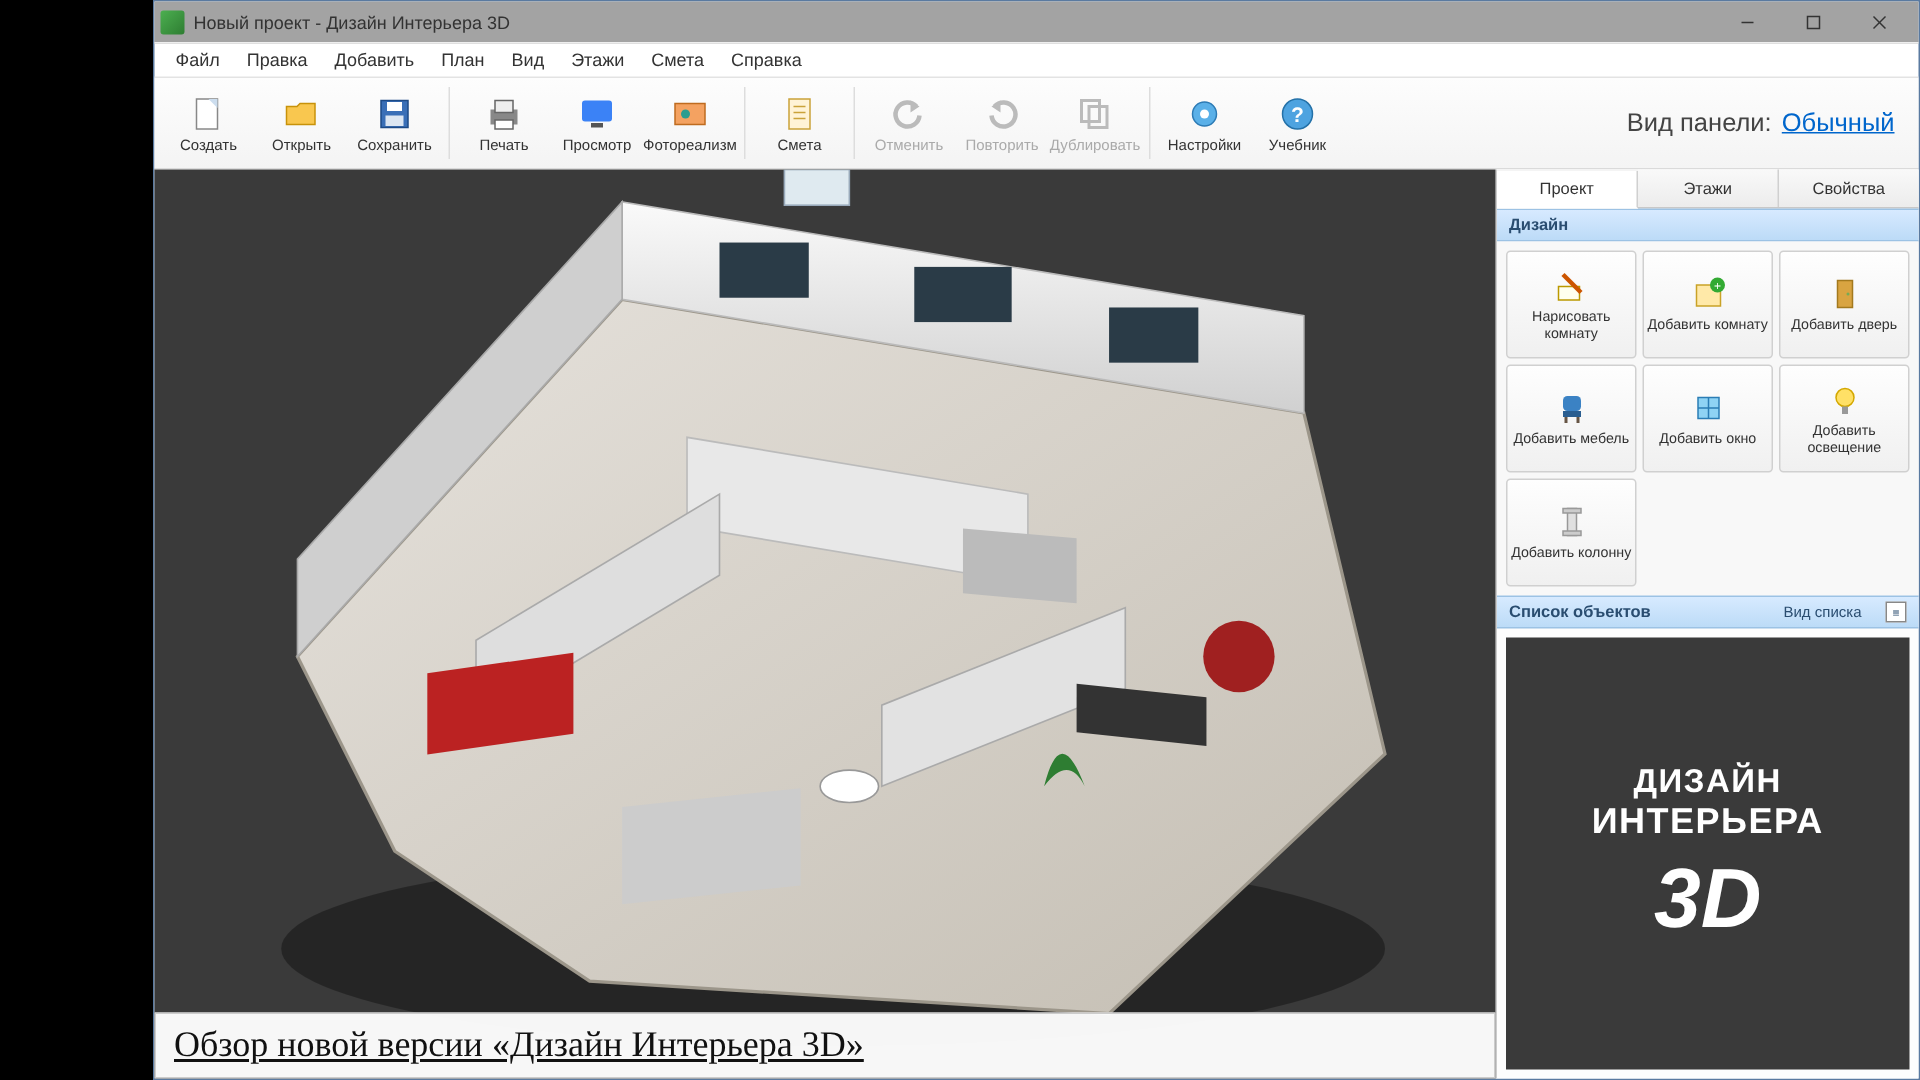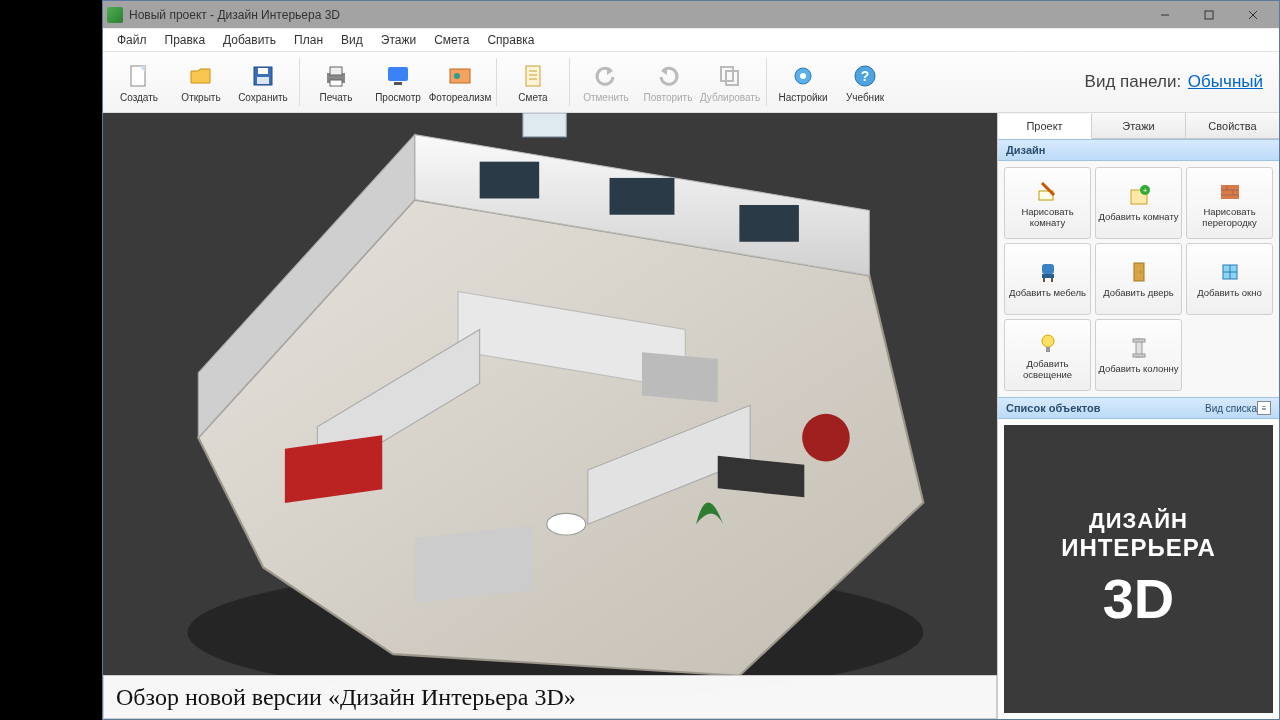--- a/index.html
+++ b/index.html
@@ -107,20 +107,21 @@
   position: absolute;
   left: 0; right: 0; bottom: 0;
   height: 44px;
   background: rgba(255,255,255,0.96);
   border: 1px solid #ccc;
   display: flex; align-items: center;
   padding: 0 12px;
   font-size: 24px;
   color: #111;
   font-family: Georgia, serif;
+  text-decoration: underline;
 }
 
 .right-panel {
   width: 282px;
   background: #fdfdfd;
   border-left: 1px solid #ccc;
   display: flex;
   flex-direction: column;
 }
 .rtabs {
@@ -168,39 +169,39 @@
   align-items: center; justify-content: center;
   gap: 3px;
   font-size: 9.5px;
   color: #333;
   text-align: center;
   line-height: 1.1;
   padding: 2px;
 }
 .design-ic { width: 26px; height: 26px; display:flex;align-items:center;justify-content:center; }
 
-.list-options { font-weight: normal; font-size: 10px; color:#2a4d70; display:flex; align-items:center; gap:0;}
+.list-options { font-weight: normal; font-size: 10px; color:#2a4d70; display:flex; align-items:center; gap:16px;}
 .list-icon { width:14px; height:14px; border:1px solid #888; background:#fff; display:inline-flex; align-items:center; justify-content:center; font-size:8px;}
 
 .promo {
   flex: 1;
   background: #3a3a3a;
   margin: 6px;
   display: flex;
   flex-direction: column;
   align-items: center;
   justify-content: center;
   color: #fff;
   font-weight: bold;
   text-align: center;
   padding: 10px;
 }
 .promo .line1 { font-size: 22px; letter-spacing:1px; }
 .promo .line2 { font-size: 24px; letter-spacing:1px; }
-.promo .line3 { font-size: 56px; font-weight: 900; margin-top:4px; }
+.promo .line3 { font-size: 56px; font-weight: 900; margin-top:4px;font-style:italic; }
 svg { display:block; }
 </style>
 </head>
 <body>
 
 <div class="left-black"></div>
 
 <div class="app-frame">
 
   <div class="titlebar">
@@ -433,48 +434,36 @@
                 <rect x="4" y="6" width="16" height="14" fill="#ffe9a8" stroke="#c9a227"></rect>
                 <circle cx="18" cy="6" r="5" fill="#3a3"></circle>
                 <text x="18" y="9" text-anchor="middle" fill="#fff" font-size="8">+</text>
               </svg>
             </div>
           <span>Добавить комнату</span>
         </div>
         <div class="design-btn">
           <div class="design-ic">
               <svg width="24" height="24">
-                <rect x="3" y="6" width="18" height="14" fill="#d87b4a"></rect>
-                <line x1="3" y1="11" x2="21" y2="11" stroke="#a64"></line>
-                <line x1="3" y1="16" x2="21" y2="16" stroke="#a64"></line>
-                <line x1="9" y1="6" x2="9" y2="11" stroke="#a64"></line>
-                <line x1="15" y1="11" x2="15" y2="16" stroke="#a64"></line>
-              </svg>
-            </div>
-          <span>Нарисовать перегородку</span>
+                <rect x="7" y="3" width="10" height="18" fill="#d9a441" stroke="#a3791e"></rect>
+                <circle cx="14" cy="12" r="1" fill="#7a5"></circle>
+              </svg>
+            </div>
+          <span>Добавить дверь</span>
         </div>
         <div class="design-btn">
           <div class="design-ic">
               <svg width="24" height="24">
                 <rect x="6" y="4" width="12" height="10" rx="3" fill="#3b82c4"></rect>
                 <rect x="6" y="14" width="12" height="4" fill="#2a5e90"></rect>
                 <line x1="8" y1="18" x2="8" y2="22" stroke="#654" stroke-width="2"></line>
                 <line x1="16" y1="18" x2="16" y2="22" stroke="#654" stroke-width="2"></line>
               </svg>
             </div>
           <span>Добавить мебель</span>
-        </div>
-        <div class="design-btn">
-          <div class="design-ic">
-              <svg width="24" height="24">
-                <rect x="7" y="3" width="10" height="18" fill="#d9a441" stroke="#a3791e"></rect>
-                <circle cx="14" cy="12" r="1" fill="#7a5"></circle>
-              </svg>
-            </div>
-          <span>Добавить дверь</span>
         </div>
         <div class="design-btn">
           <div class="design-ic">
               <svg width="24" height="24">
                 <rect x="5" y="5" width="14" height="14" fill="#8fd3f4" stroke="#2a7db5"></rect>
                 <line x1="12" y1="5" x2="12" y2="19" stroke="#2a7db5"></line>
                 <line x1="5" y1="12" x2="19" y2="12" stroke="#2a7db5"></line>
               </svg>
             </div>
           <span>Добавить окно</span>

